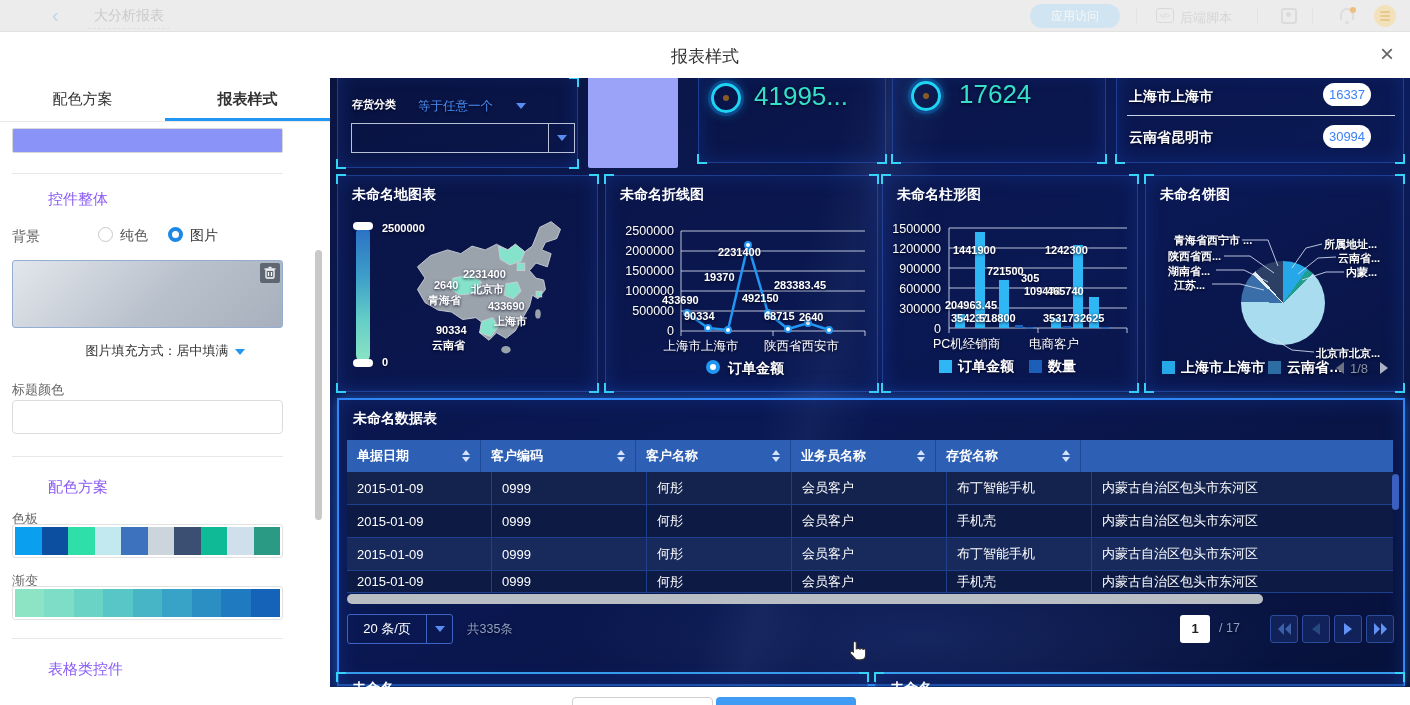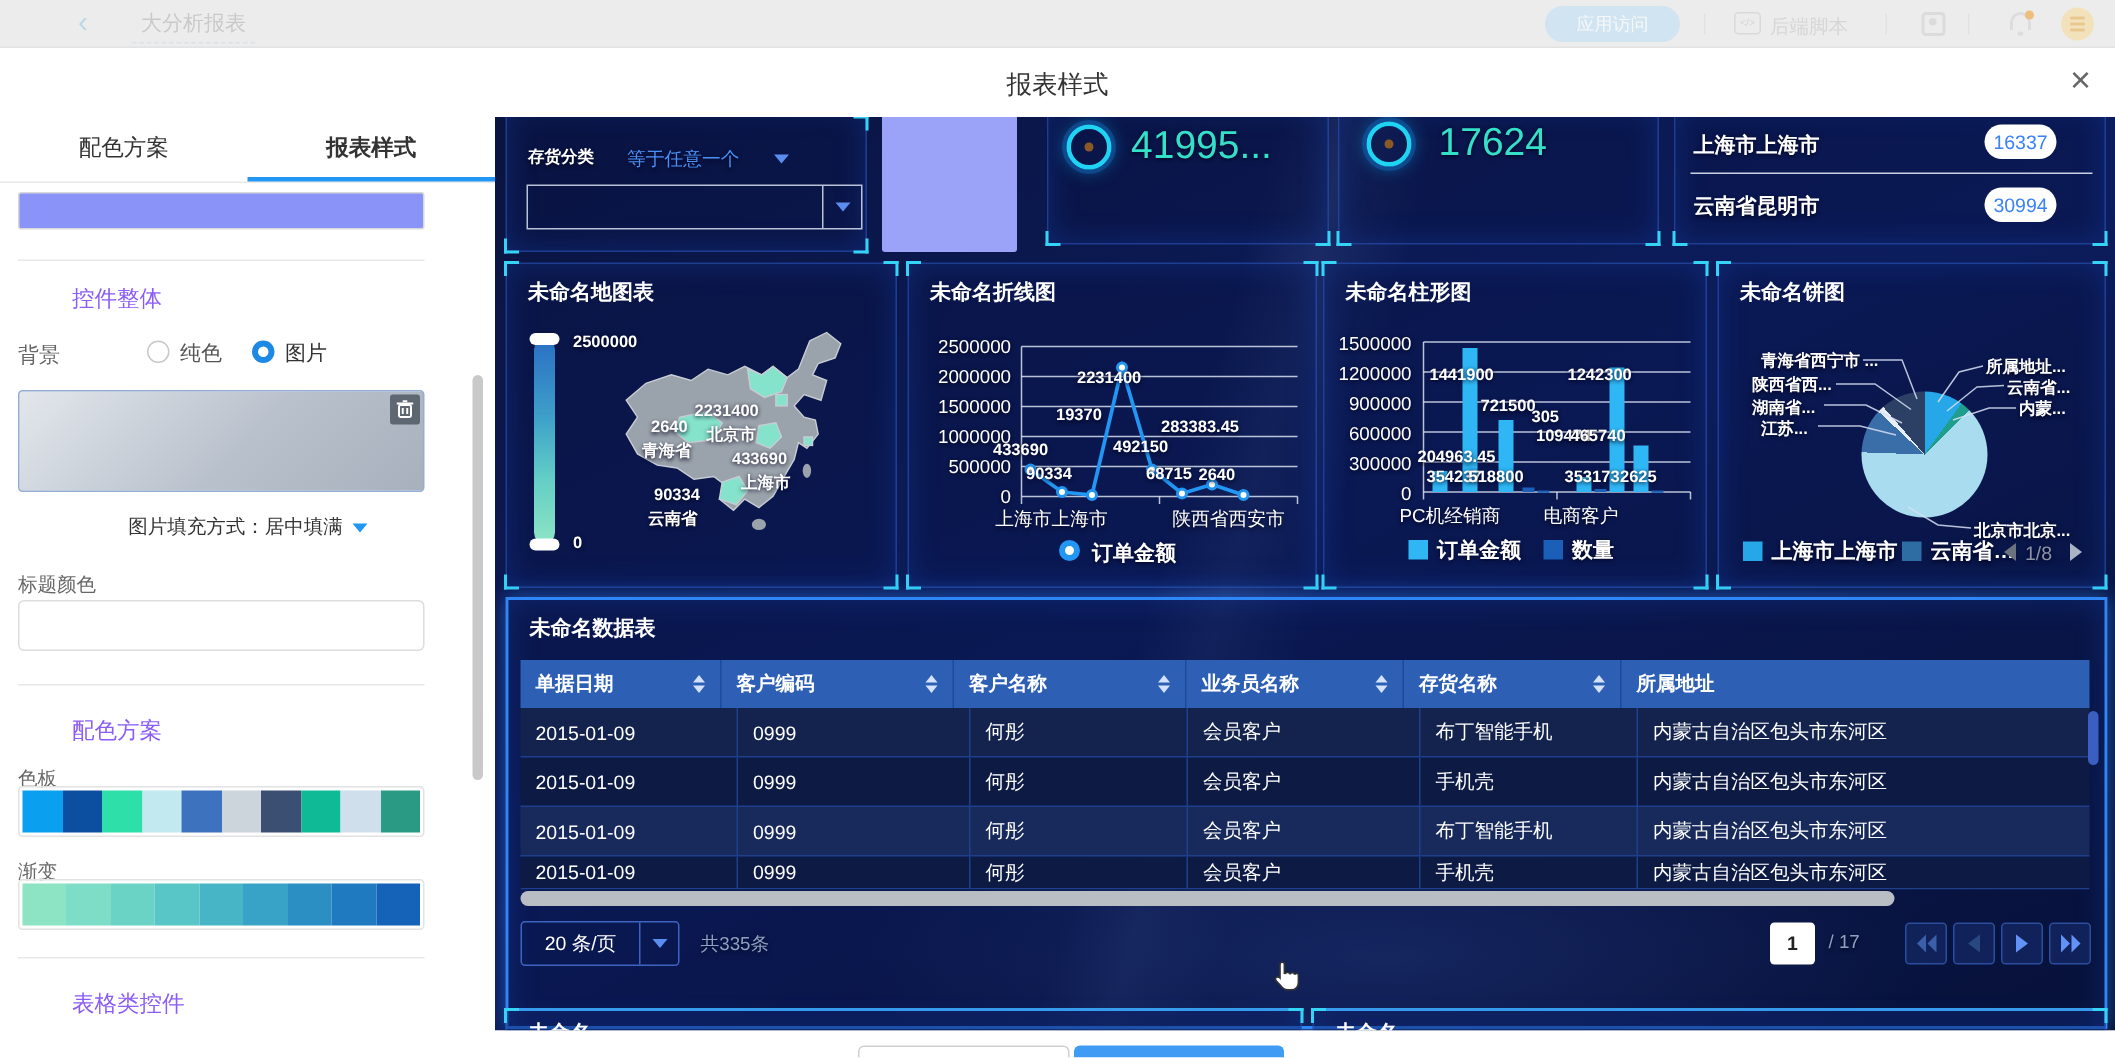--- a/index.html
+++ b/index.html
@@ -293,21 +293,21 @@
     </svg>
     <span class="wlbl b" style="left:56px;top:118px">433690</span>
     <span class="wlbl b" style="left:78px;top:134px">90334</span>
     <span class="wlbl b" style="left:98px;top:95px">19370</span>
     <span class="wlbl b" style="left:112px;top:70px">2231400</span>
     <span class="wlbl b" style="left:136px;top:116px">492150</span>
     <span class="wlbl b" style="left:158px;top:134px">68715</span>
     <span class="wlbl b" style="left:168px;top:103px">283383.45</span>
     <span class="wlbl b" style="left:193px;top:135px">2640</span>
     <span class="wlbl" style="left:40px;top:162px;width:110px;text-align:center">上海市上海市</span>
-    <span class="wlbl" style="left:158px;top:162px;width:110px;text-align:center">陕西省西安市</span>
+    <span class="wlbl" style="left:158px;top:162px;width:110px;">陕西省西安市</span>
     <span style="position:absolute;left:100px;top:184px;width:14px;height:14px;border-radius:50%;background:#fff;border:4px solid #2196f3"></span>
     <span class="wlbl b" style="left:122px;top:184px;font-size:14px">订单金额</span>
   </div>
 
   <div class="panel" style="left:552px;top:97px;width:256px;height:217px">
     <i class="corner c-tl"></i>
       <i class="corner c-tr"></i>
       <i class="corner c-bl"></i>
       <i class="corner c-br"></i>
     <div class="p-title">未命名柱形图</div>
@@ -428,23 +428,20 @@
               <i class="d"></i>
             </span>
           </div>
         <div class="th" style="width:145px">
             <span>存货名称</span>
             <span class="sort">
               <i class="u"></i>
               <i class="d"></i>
             </span>
           </div>
-        <div class="th" style="flex:1;border-right:none">
-            <span>所属地址</span>
-          </div>
       </div>
       <div class="trow" style="background:#14234e">
         <div class="td" style="width:145px">2015-01-09</div>
           <div class="td" style="width:155px">0999</div>
           <div class="td" style="width:145px">何彤</div>
           <div class="td" style="width:155px">会员客户</div>
           <div class="td" style="width:145px">布丁智能手机</div>
           <div class="td" style="flex:1;border-right:none">内蒙古自治区包头市东河区</div>
       </div>
       <div class="trow" style="background:#0d1a44">

